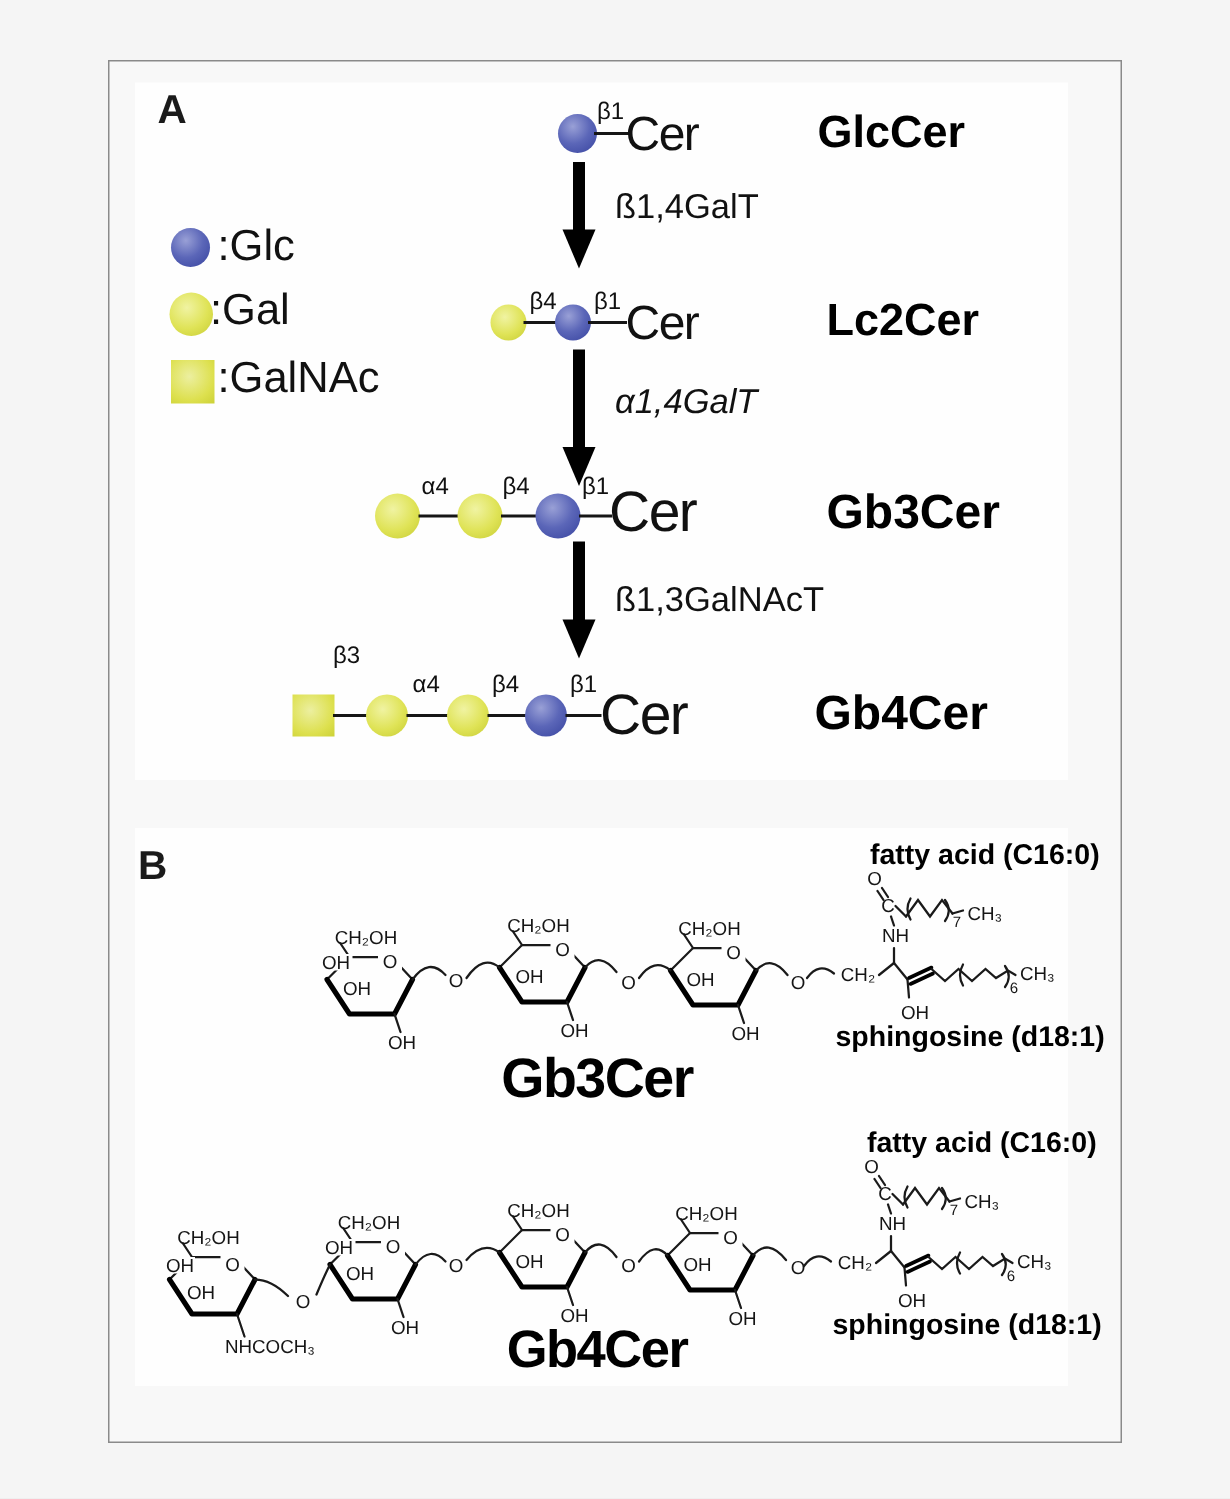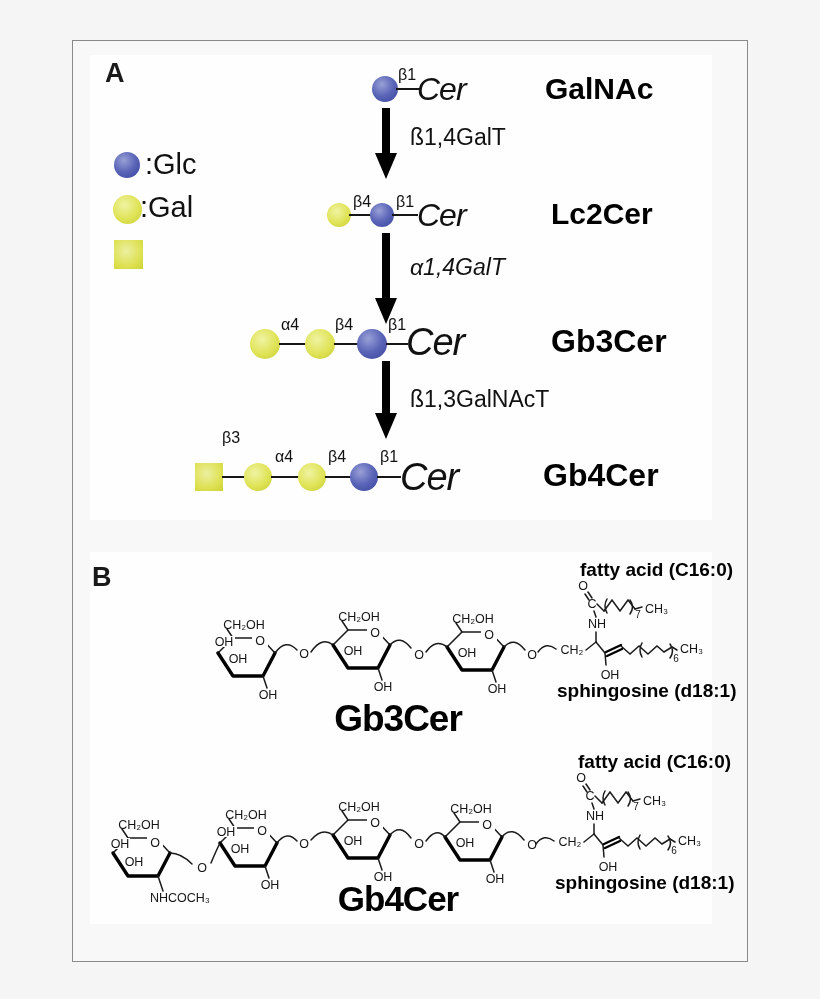--- a/index.html
+++ b/index.html
@@ -10,21 +10,21 @@
   .wrect{position:absolute;background:#fefefe;}
   .plabel{position:absolute;font-weight:bold;font-size:27px;color:#1a1a1a;}
   
   .glc{position:absolute;border-radius:50%;
        background:radial-gradient(circle at 38% 32%, #99a0d6 0%, #5b66b8 48%, #37439e 100%);}
   .gal{position:absolute;border-radius:50%;
        background:radial-gradient(circle at 40% 35%, #f0f3a2 0%, #dfe356 55%, #c6cb32 100%);}
   .sq{position:absolute;background:radial-gradient(circle at 42% 38%, #ecefa0 0%, #dde04e 65%, #ccd136 100%);}
   .bond{position:absolute;height:2px;background:#161616;}
   .link{position:absolute;font-size:16px;line-height:1;}
-  .cer{position:absolute;font-size:32px;line-height:1;letter-spacing:-1px;font-style:italic;}
+  .cer{position:absolute;font-size:32px;line-height:1;letter-spacing:-1px;}
   .cer.big{font-size:38px;}
   .rowname{position:absolute;font-weight:bold;font-size:30px;line-height:1;color:#000;}
   .rowname.big{font-size:32px;}
   .shaft{position:absolute;width:8px;background:#000;}
   .head{position:absolute;width:0;height:0;border-left:11px solid transparent;
         border-right:11px solid transparent;border-top:26px solid #000;}
   .enz{position:absolute;font-size:23px;line-height:1;}
   .leg-txt{position:absolute;font-size:29px;line-height:1;}
   
   svg.bpanel{position:absolute;left:0;top:0;pointer-events:none;}
@@ -48,26 +48,27 @@
   <div class="wrect" style="left:90px;top:55px;width:622px;height:465px;"></div>
   <div class="wrect" style="left:90px;top:552px;width:622px;height:372px;"></div>
 
   <div class="plabel" style="left:105px;top:58px;">A</div>
 
   <div class="glc" style="left:114px;top:152px;width:26px;height:26px;"></div>
   <div class="leg-txt" style="left:145px;top:150px;">:Glc</div>
   <div class="gal" style="left:113px;top:195px;width:29px;height:29px;"></div>
   <div class="leg-txt" style="left:140px;top:193px;">:Gal</div>
   <div class="sq" style="left:114px;top:240px;width:29px;height:29px;"></div>
+  <div class="leg-txt" style="left:145px;top:238px;">:GalNAc</div>
 
   <div class="glc" style="left:372px;top:76px;width:26px;height:26px;"></div>
   <div class="bond" style="left:396px;top:88px;width:24px;"></div>
   <div class="link" style="left:398px;top:67px;">β1</div>
   <div class="cer" style="left:417px;top:73px;">Cer</div>
-  <div class="rowname" style="left:545px;top:74px;">GalNAc</div>
+  <div class="rowname" style="left:545px;top:74px;">GlcCer</div>
 
   <div class="shaft" style="left:382px;top:108px;height:46px;"></div>
   <div class="head" style="left:375px;top:153px;"></div>
   <div class="enz" style="left:410px;top:126px;">ß1,4GalT</div>
 
   <div class="gal" style="left:327px;top:203px;width:24px;height:24px;"></div>
   <div class="bond" style="left:349px;top:214px;width:23px;"></div>
   <div class="glc" style="left:370px;top:203px;width:24px;height:24px;"></div>
   <div class="bond" style="left:392px;top:214px;width:26px;"></div>
   <div class="link" style="left:353px;top:194px;">β4</div>

